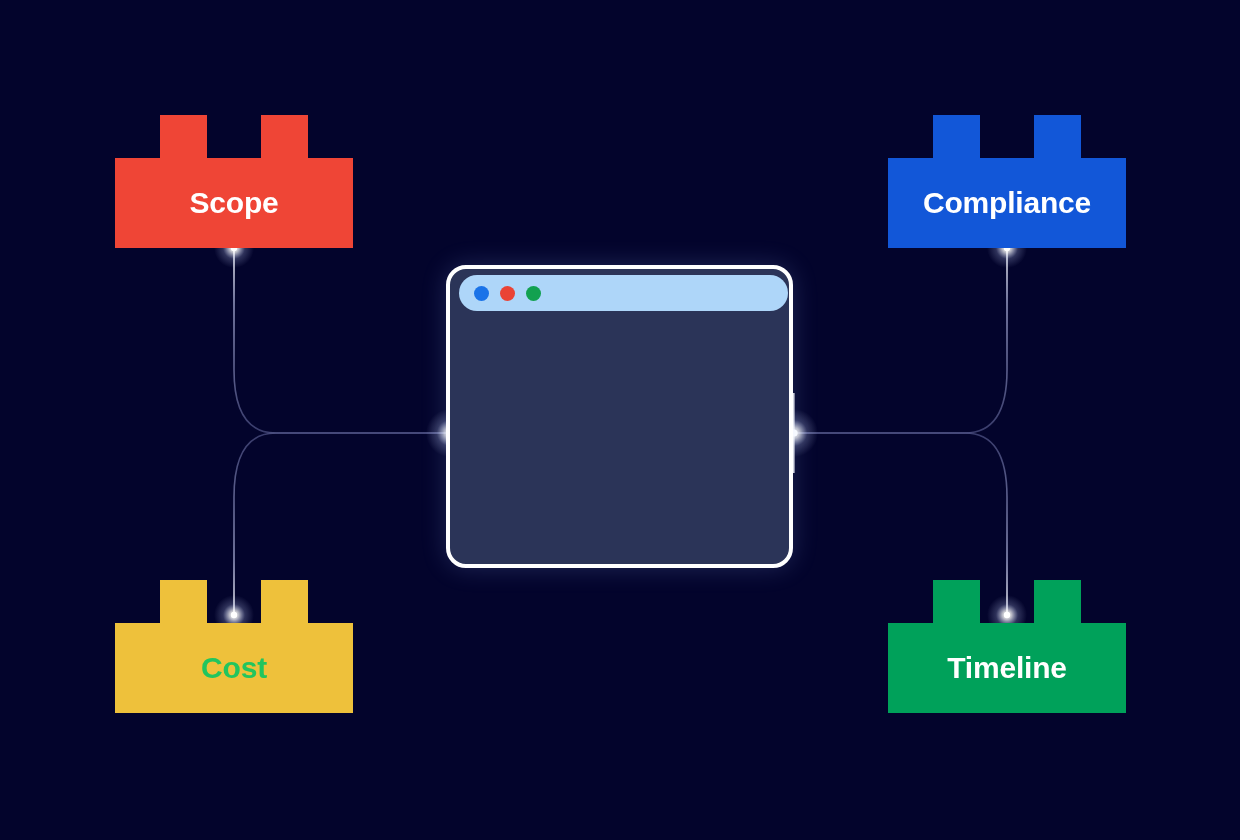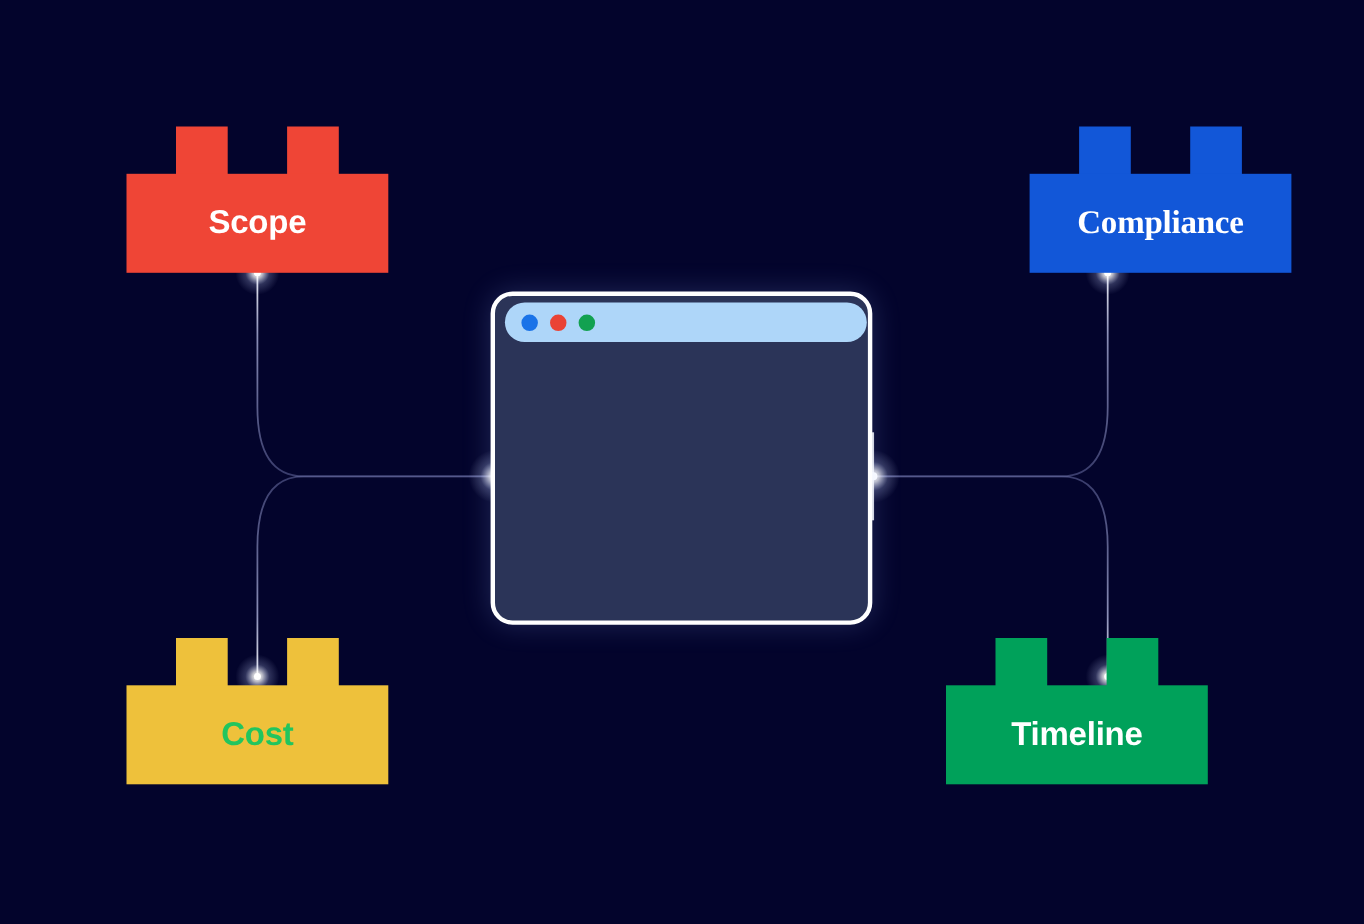--- a/index.html
+++ b/index.html
@@ -61,23 +61,23 @@
     display: flex;
     align-items: center;
     justify-content: center;
     font-size: 30px;
     font-weight: bold;
     letter-spacing: -0.2px;
     white-space: nowrap;
   }
 
   #brick-scope      { left: 115px; top: 115px; }
-  #brick-compliance { left: 936px; top: 115px; font-family: Liberation Serif, serif; }
+  #brick-compliance { left: 888px; top: 115px; }
   #brick-cost       { left: 115px; top: 580px; }
-  #brick-timeline   { left: 860px; top: 580px; }
+  #brick-timeline   { left: 888px; top: 580px; }
 
   
   #panel {
     position: absolute;
     left: 446px;
     top: 265px;
     width: 347px;
     height: 303px;
     border-radius: 20px;
     background: #2b3458;

